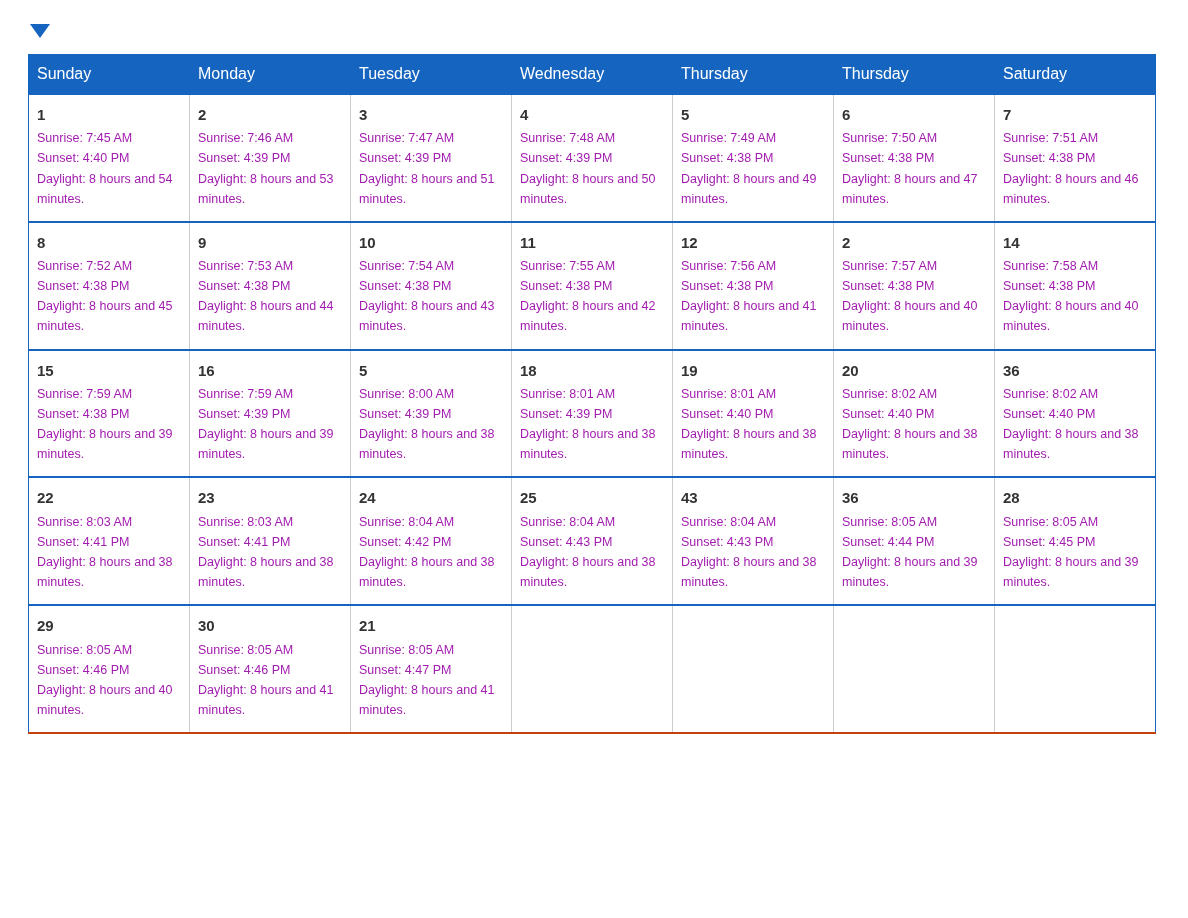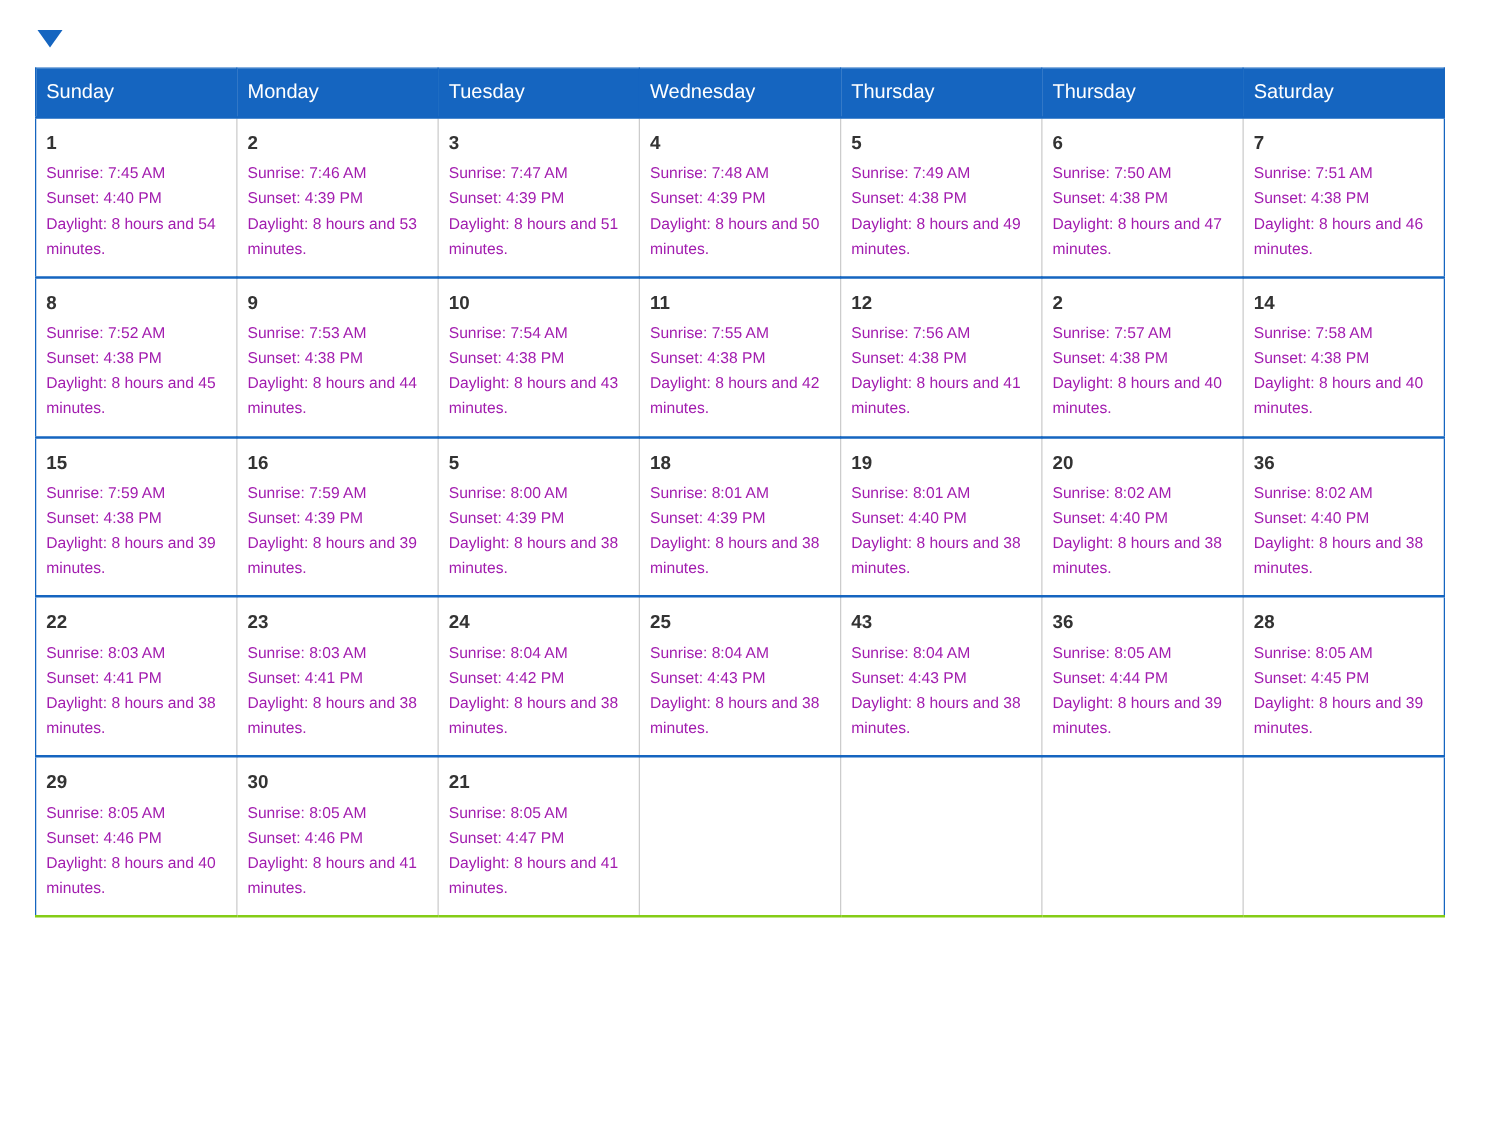--- a/index.html
+++ b/index.html
@@ -84,21 +84,21 @@
       padding: 8px 8px 12px 8px;
       font-size: 13px;
       line-height: 1.55;
       border-left: 1px solid #ccc;
       border-right: 1px solid #ccc;
       background: #fff;
       min-height: 100px;
     }
     tbody td:first-child { border-left: 1px solid #1565c0; }
     tbody td:last-child { border-right: 1px solid #1565c0; }
-    tbody tr:last-child td { border-bottom: 2px solid #84cc16; margin-left: 40px; }
+    tbody tr:last-child td { border-bottom: 2px solid #c2410c; margin-left: 40px; }
     .day-num {
       font-size: 15px;
       font-weight: bold;
       display: block;
       margin-bottom: 2px;
     }
     .day-info {
       font-size: 12.5px;
       color: #a21caf;
       line-height: 1.6;

